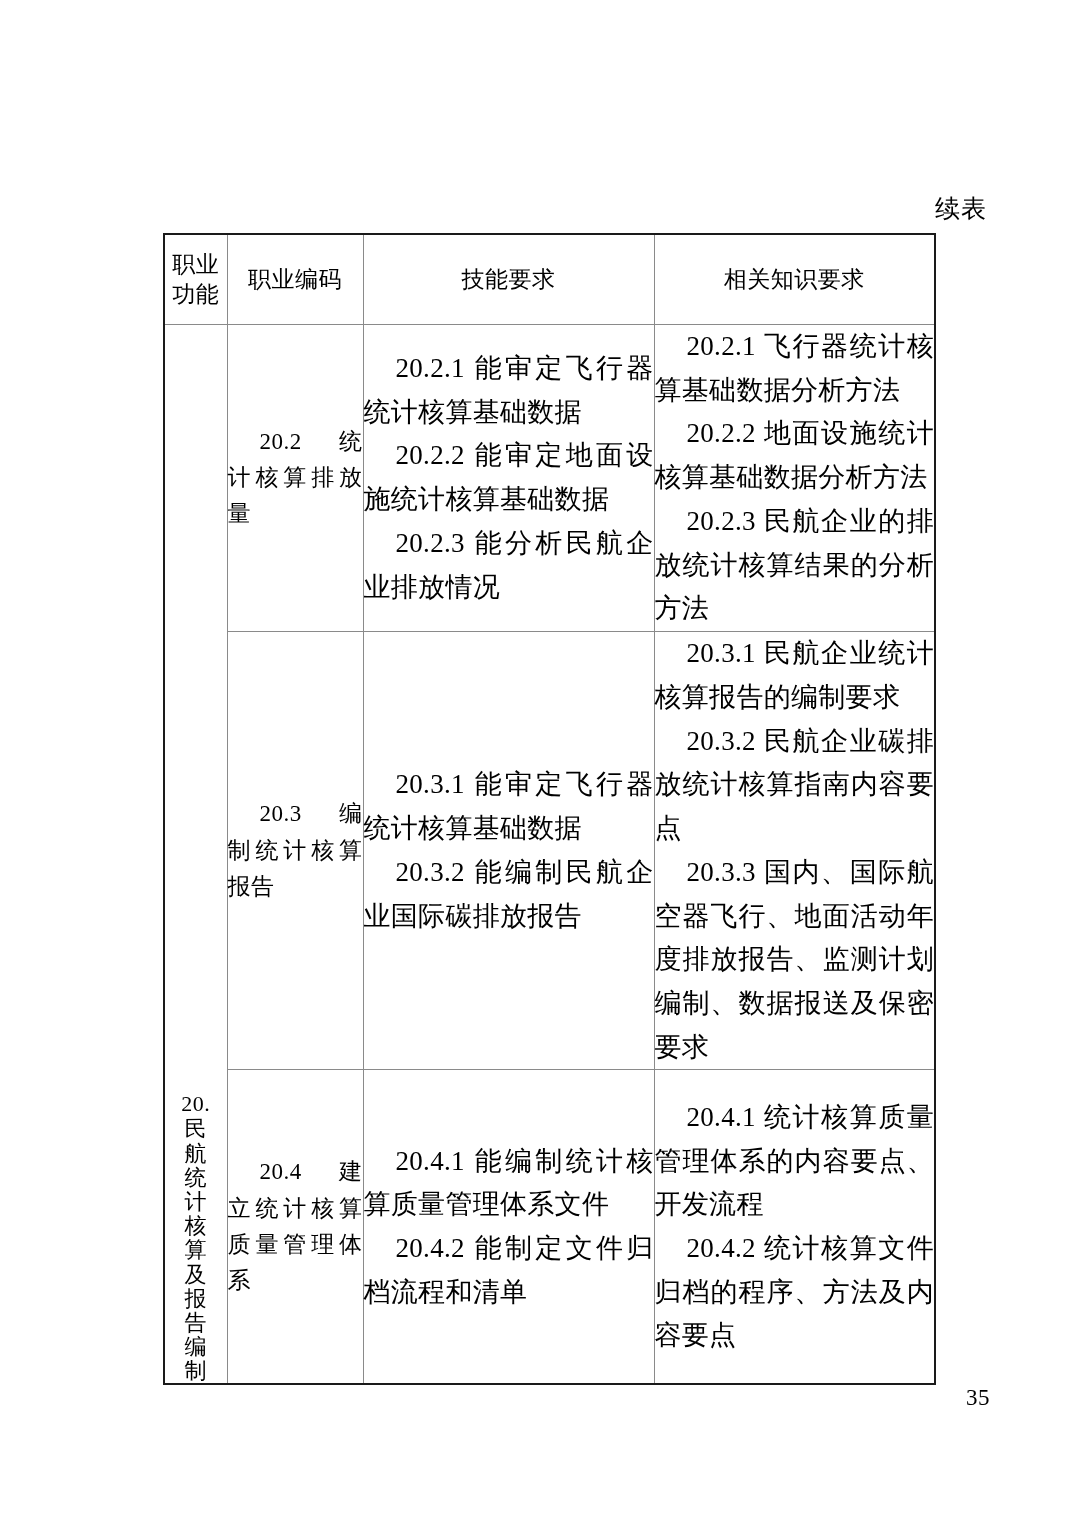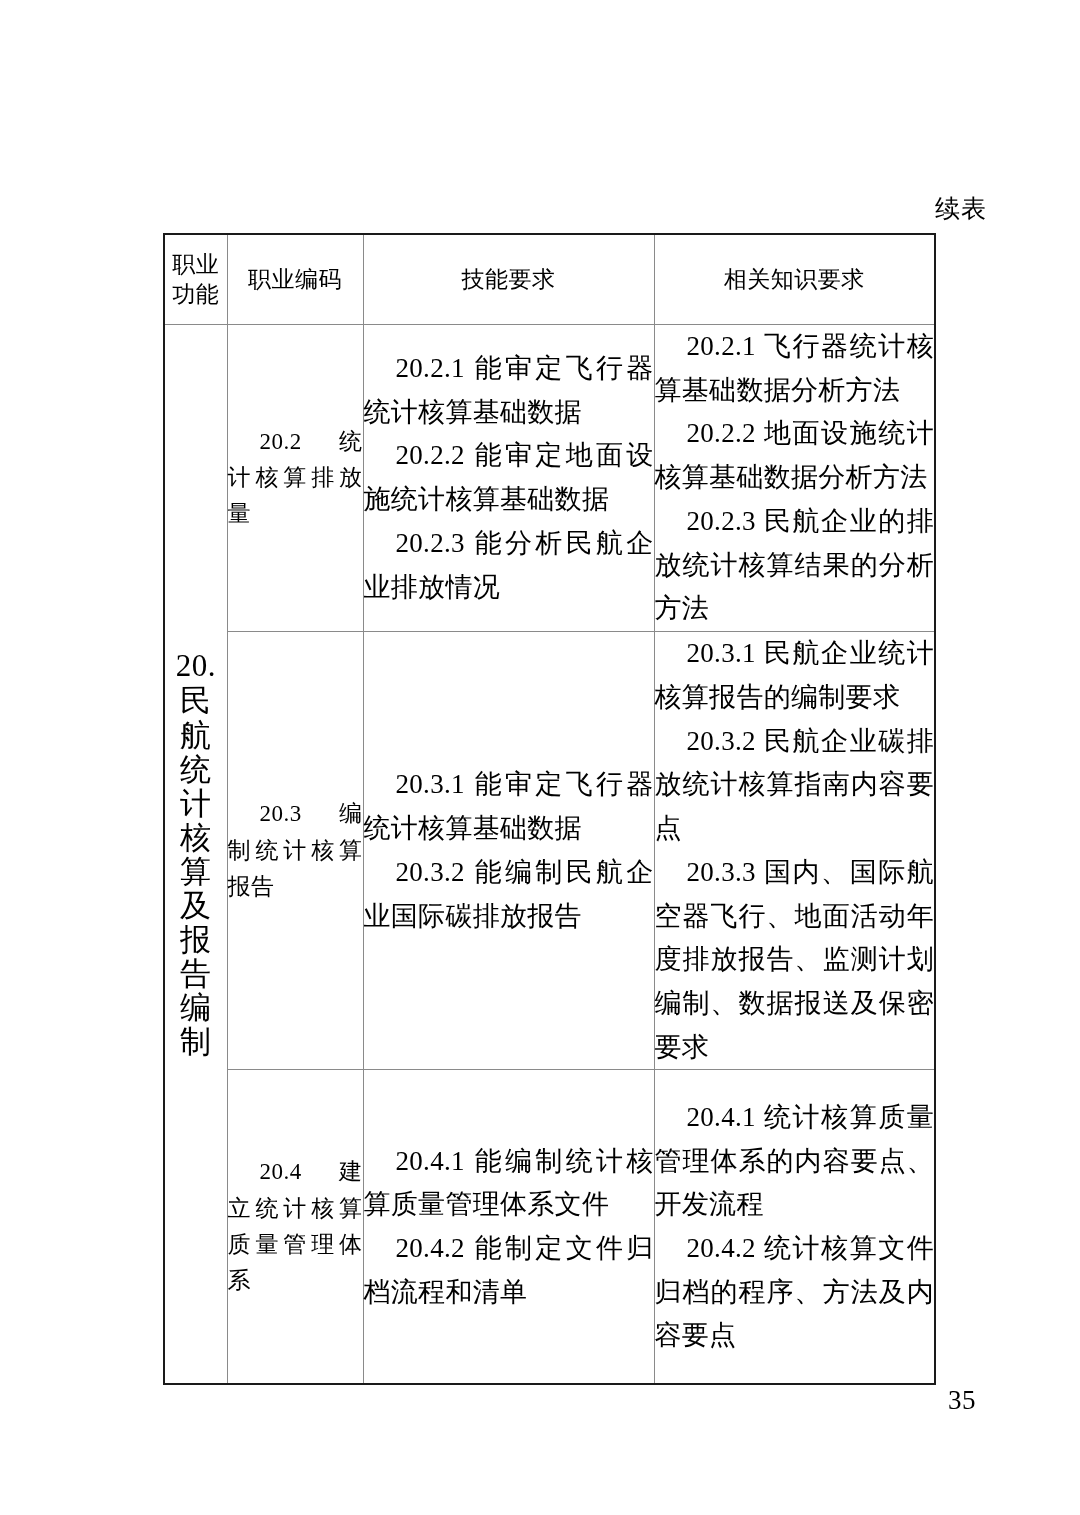--- a/index.html
+++ b/index.html
@@ -91,23 +91,23 @@
 
   
   .fn-cell {
     text-align: center;
     padding: 0;
   }
   .fn-inner {
     display: flex;
     flex-direction: column;
     align-items: center;
-    justify-content: center;
+    justify-content: flex-end;
     height: 100%;
-    font-size: 31px;
+    font-size: 22px;
     line-height: 1.08;
     letter-spacing: 0.5px;
   }
   .fn-num {
     display: block;
     margin-bottom: 2px;
   }
   .fn-chars {
     display: block;
   }
@@ -148,22 +148,22 @@
   .item + .item { margin-top: 0; }
 
   .row-1 td { height: 300px; }
   .row-2 td { height: 403px; }
   .row-3 td { height: 313px; }
 
   
   .page-number {
     position: absolute;
     top: 1385px;
-    right: 104px;
-    font-size: 27px;
+    right: 90px;
+    font-size: 23px;
     letter-spacing: 0.5px;
   }
 </style>
 </head>
 <body>
 
 <div class="page">
 
 
   <div class="continued-label">续表</div>

